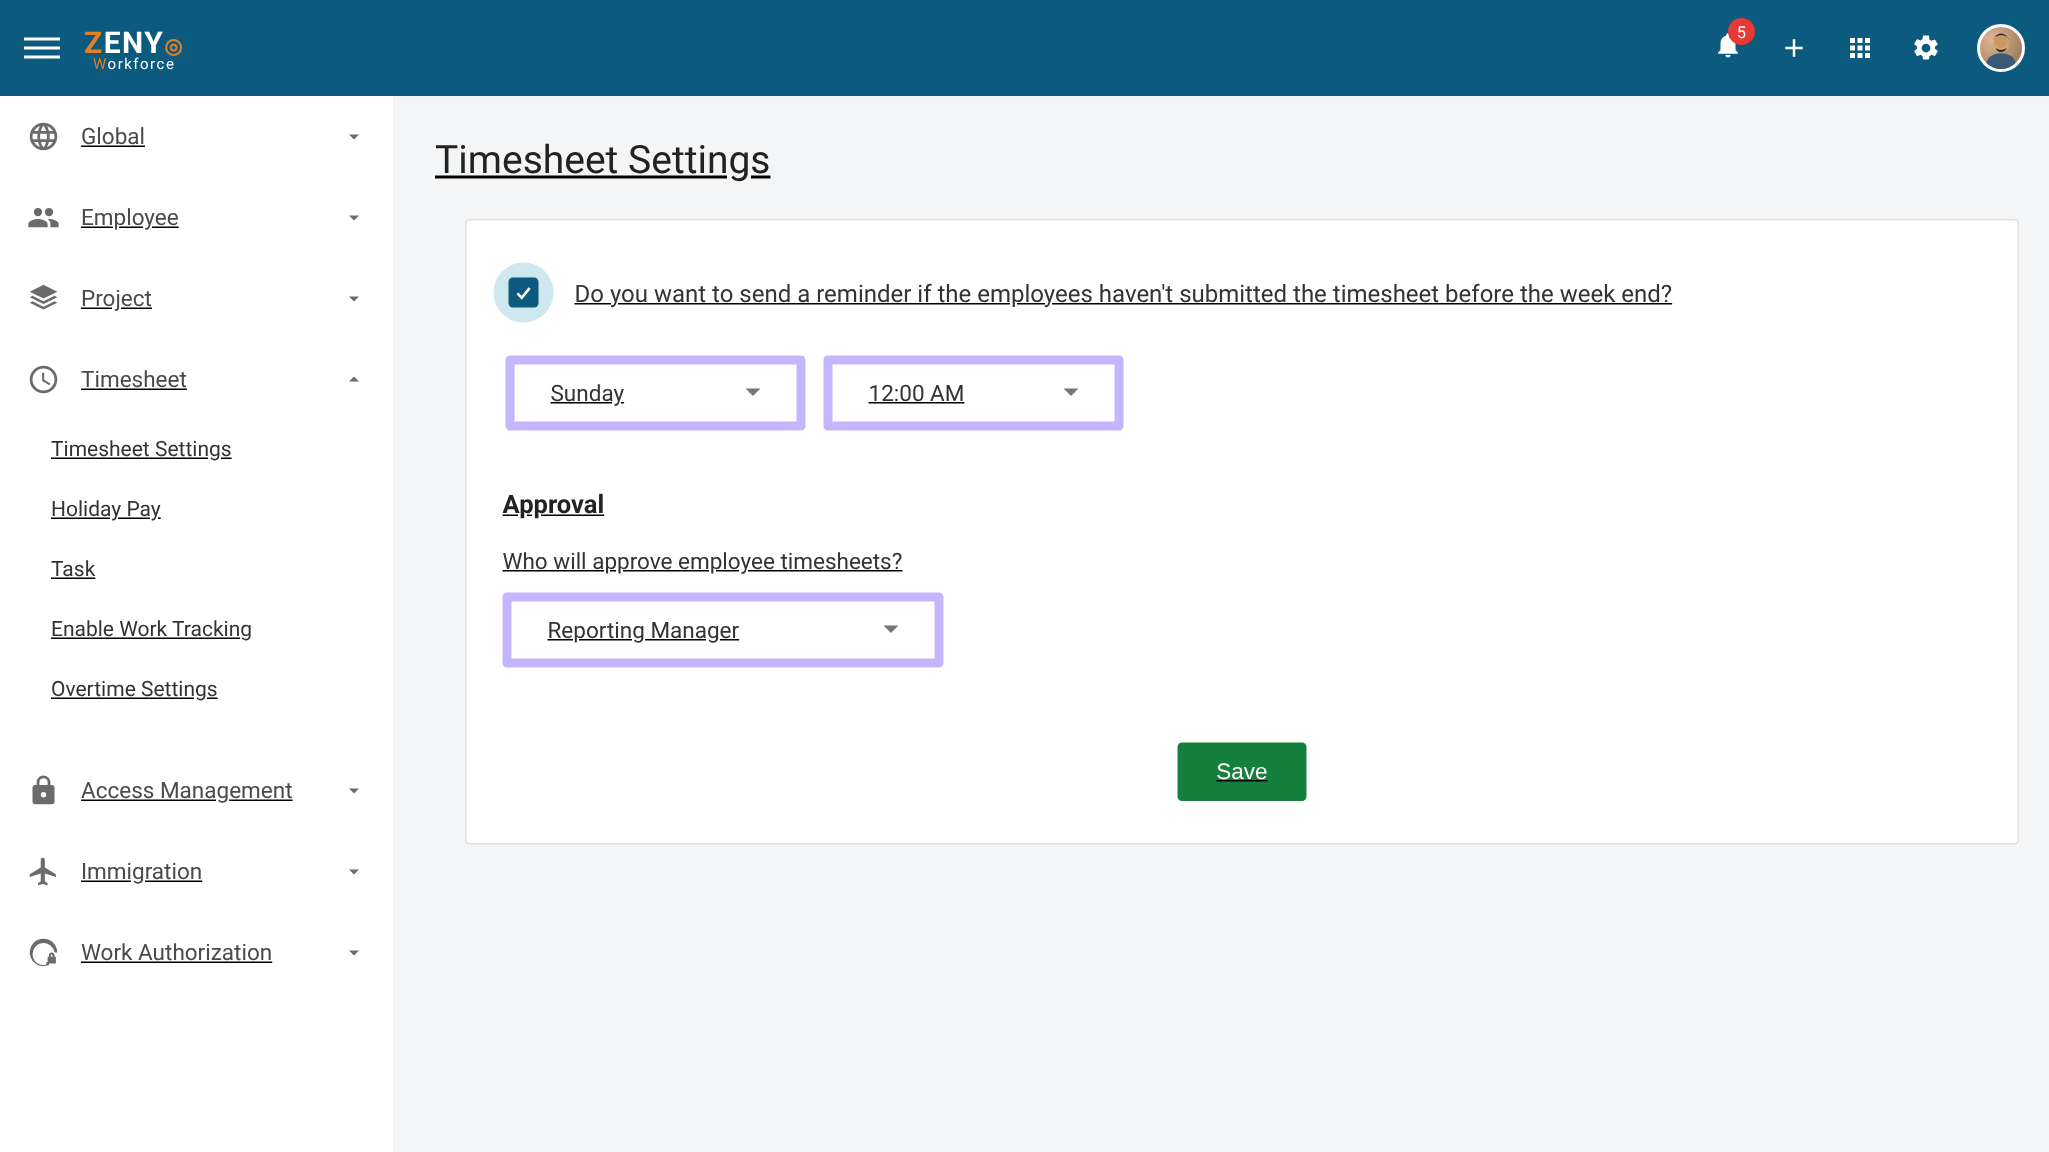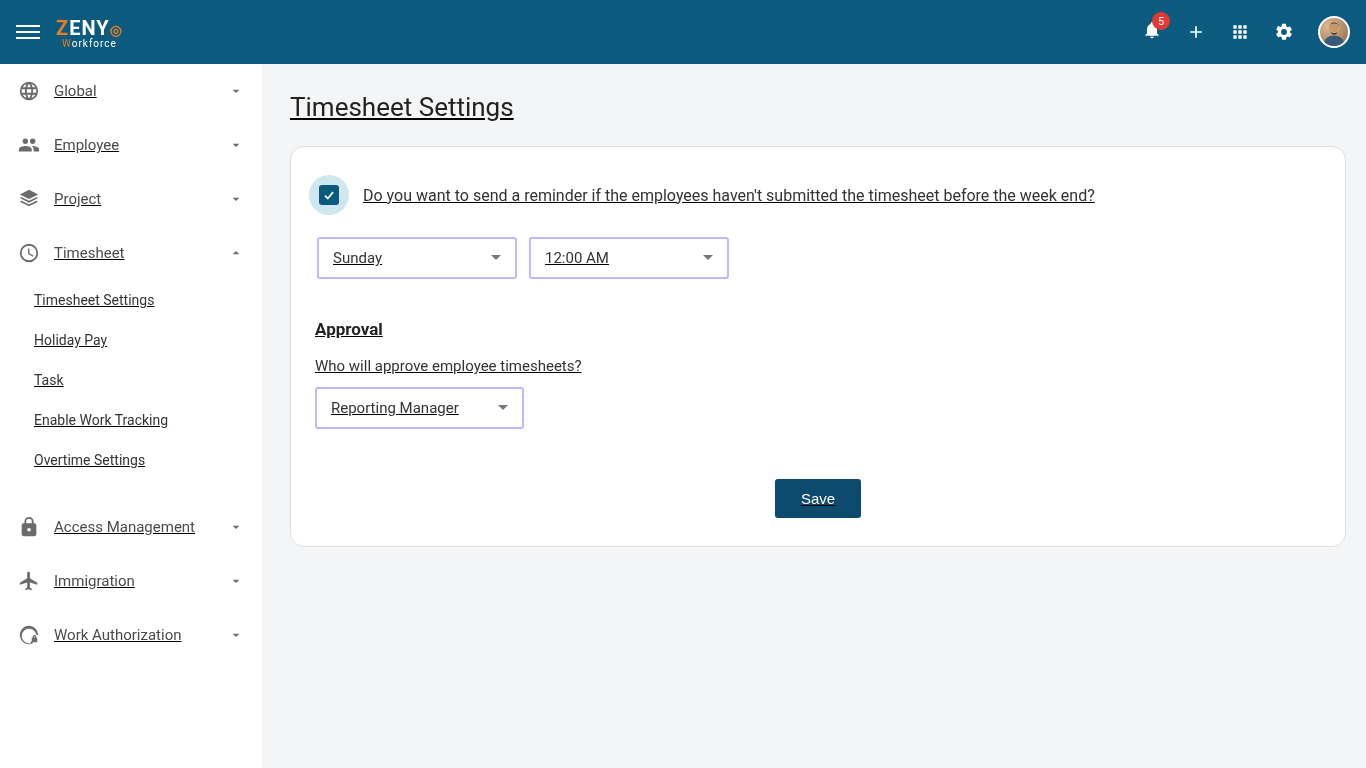--- a/index.html
+++ b/index.html
@@ -100,22 +100,23 @@
   }
   .page-title {
     font-size: 26px;
     font-weight: 400;
     color: #222;
     margin-bottom: 24px;
   }
   .card {
     background: #fff;
     border: 1px solid #e0e0e0;
-    border-radius: 14px;
+    border-radius: 3px;
     padding: 28px 24px;
+    margin-left: 20px;
   }
   .check-row {
     display: flex;
     align-items: center;
     gap: 14px;
     margin-bottom: 22px;
   }
   .check-halo {
     width: 40px; height: 40px;
     background: #cfe7ef;
@@ -128,23 +129,23 @@
     background: #0c5a7d;
     border-radius: 3px;
     display: flex; align-items: center; justify-content: center;
     cursor: pointer;
   }
   .checkbox svg { width: 14px; height: 14px; fill: none; stroke: #fff; stroke-width: 3; }
   .check-label { font-size: 16px; color: #333; }
   
   .dropdowns { display: flex; gap: 12px; margin-bottom: 40px; margin-left: 2px; }
   .select {
-    border: 2px solid #c4b5fd;
+    border: 6px solid #c4b5fd;
     border-radius: 3px;
-    padding: 10px 14px;
+    padding: 10px 24px;
     width: 200px;
     display: flex;
     align-items: center;
     justify-content: space-between;
     cursor: pointer;
     background: #fff;
     font-size: 15px;
     color: #333;
   }
   .select-chev { width: 10px; height: 10px; }
@@ -154,25 +155,25 @@
     font-size: 17px;
     font-weight: 700;
     color: #222;
     margin-bottom: 18px;
   }
   .field-label {
     font-size: 15px;
     color: #333;
     margin-bottom: 12px;
   }
-  .select-wide { width: 209px; }
+  .select-wide { width: 294px; }
   
   .save-wrap { display: flex; justify-content: center; margin-top: 50px; }
   .save-btn {
-    background: #0c4a6e;
+    background: #15803d;
     color: #fff;
     border: none;
     padding: 11px 26px;
     font-size: 15px;
     border-radius: 3px;
     cursor: pointer;
   }
 </style>
 </head>
 <body>

